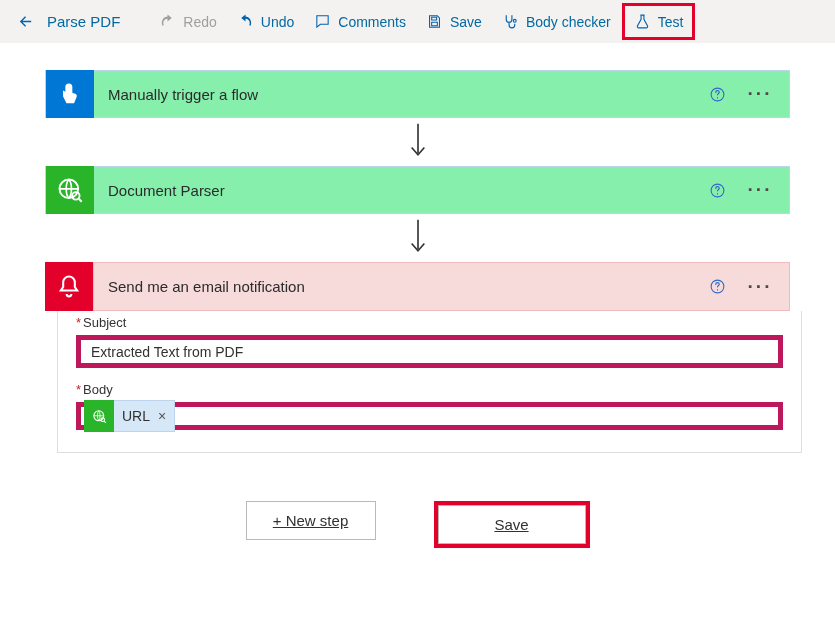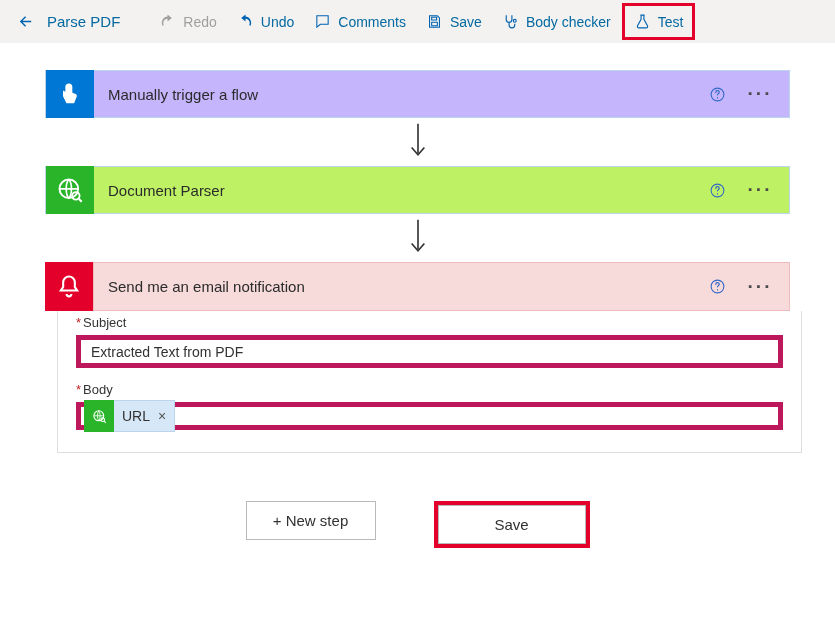--- a/index.html
+++ b/index.html
@@ -51,22 +51,22 @@
     .flow-width { width: 745px; }
 
     
     .step-card {
       display: flex;
       align-items: center;
       height: 48px;
       width: 745px;
       border: 1px solid #bcd4ec;
     }
-    .trigger-card .step-title-area { background: #c4b5fd; }
-    .parser-card .step-title-area { background: #bef264; border-color:#bcd4ec;}
+    .trigger-card .step-title-area { background: #86efac; }
+    .parser-card .step-title-area { background: #86efac; border-color:#bcd4ec;}
     .email-card { height: 49px; width: 745px; border: none;}
     .email-card .step-title-area { background: #f7dada; border:1px solid #eebcbc; }
 
     .step-icon {
       width: 48px;
       height: 48px;
       display: flex;
       align-items: center;
       justify-content: center;
       flex-shrink: 0;
@@ -153,20 +153,21 @@
     .token-icon svg{width:17px;height:17px;fill:#fff;}
     .token-label { font-size: 14px; padding-right: 4px;}
     .token-x { padding: 0 8px 0 4px; color:#555; cursor:pointer;}
 
     
     .bottom-actions {
       margin-top: 48px;
       display: flex;
       gap: 58px;
       justify-content: center;
+      text-decoration: underline;
     }
     .btn {
       display: inline-flex;
       align-items: center;
       justify-content: center;
       padding: 0 18px;
       font-size: 15px;
     }
     .btn-newstep {
       border: 1px solid #b9b9b9;

